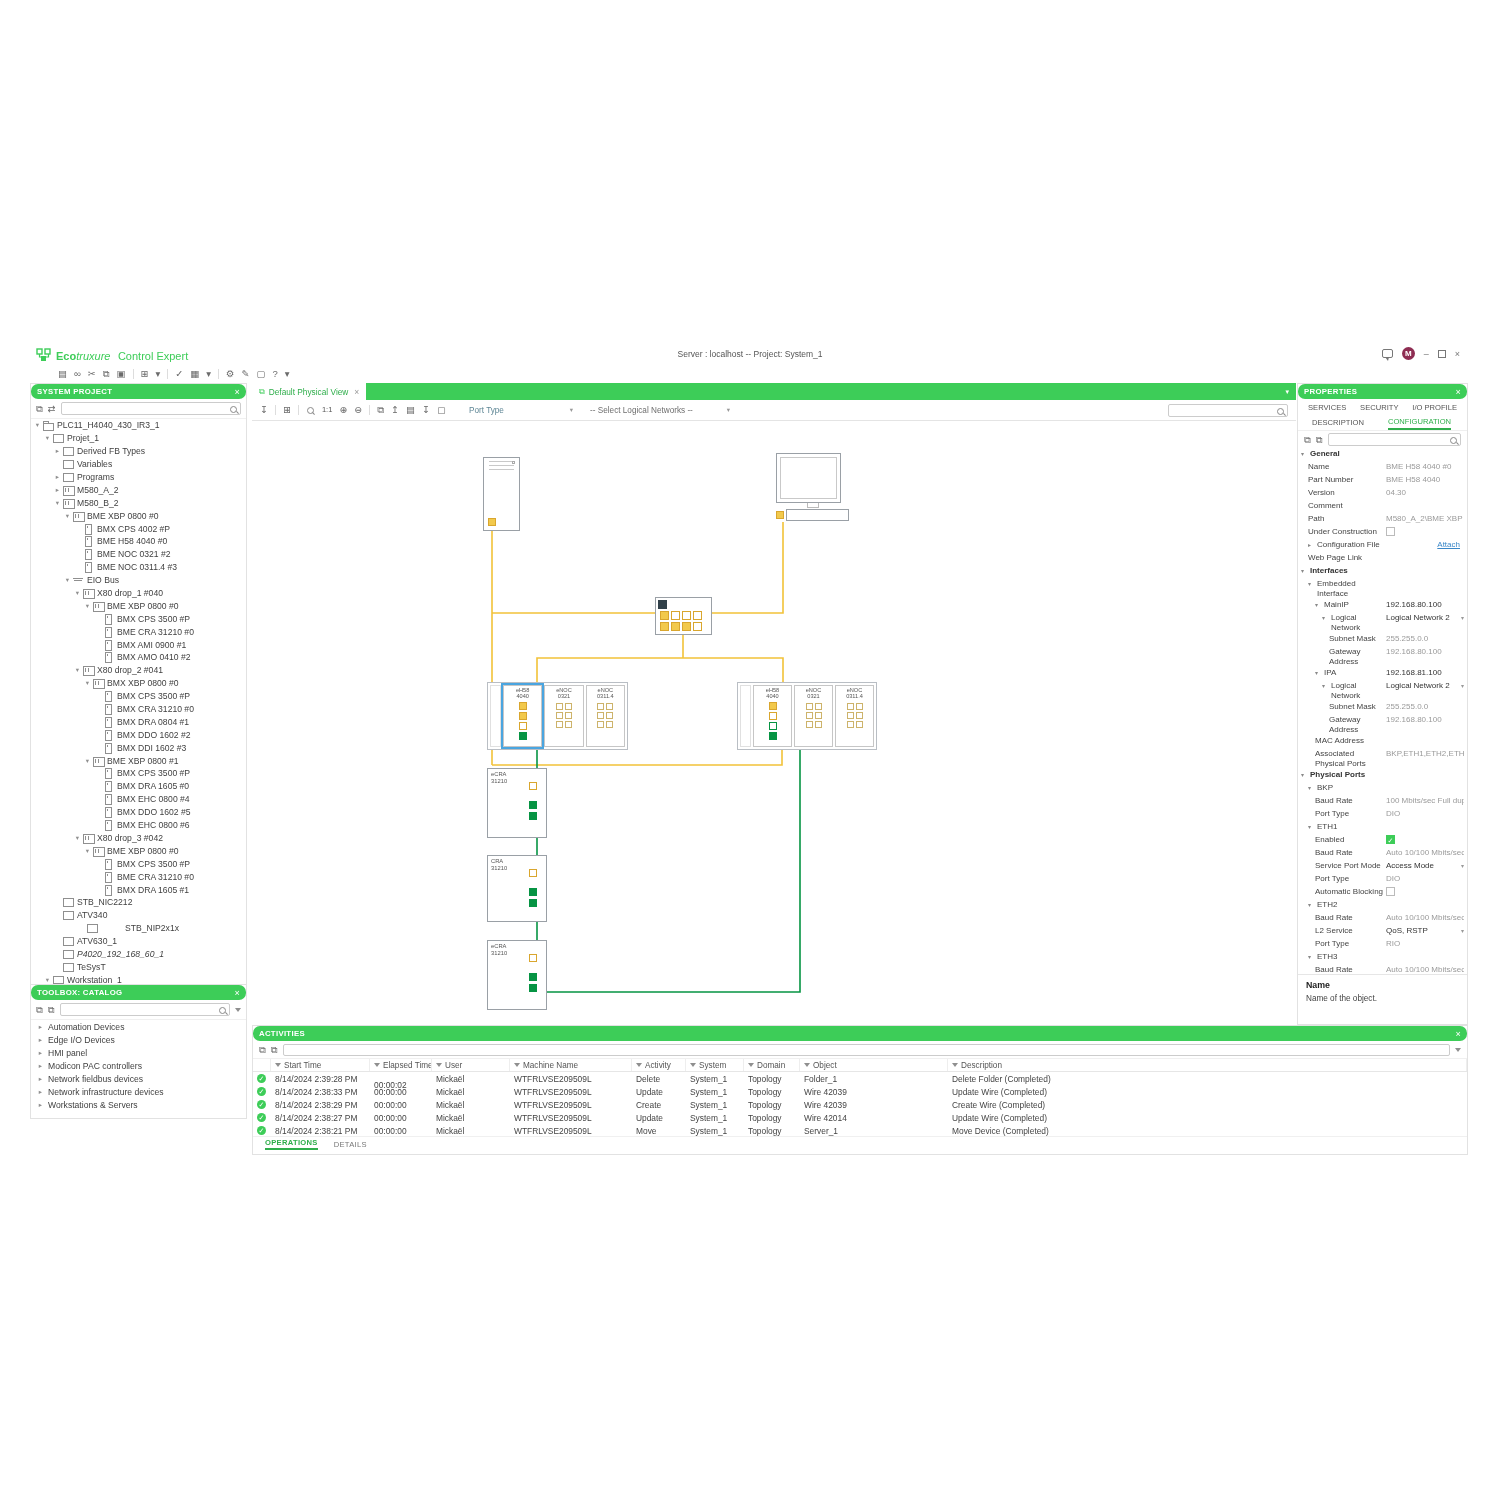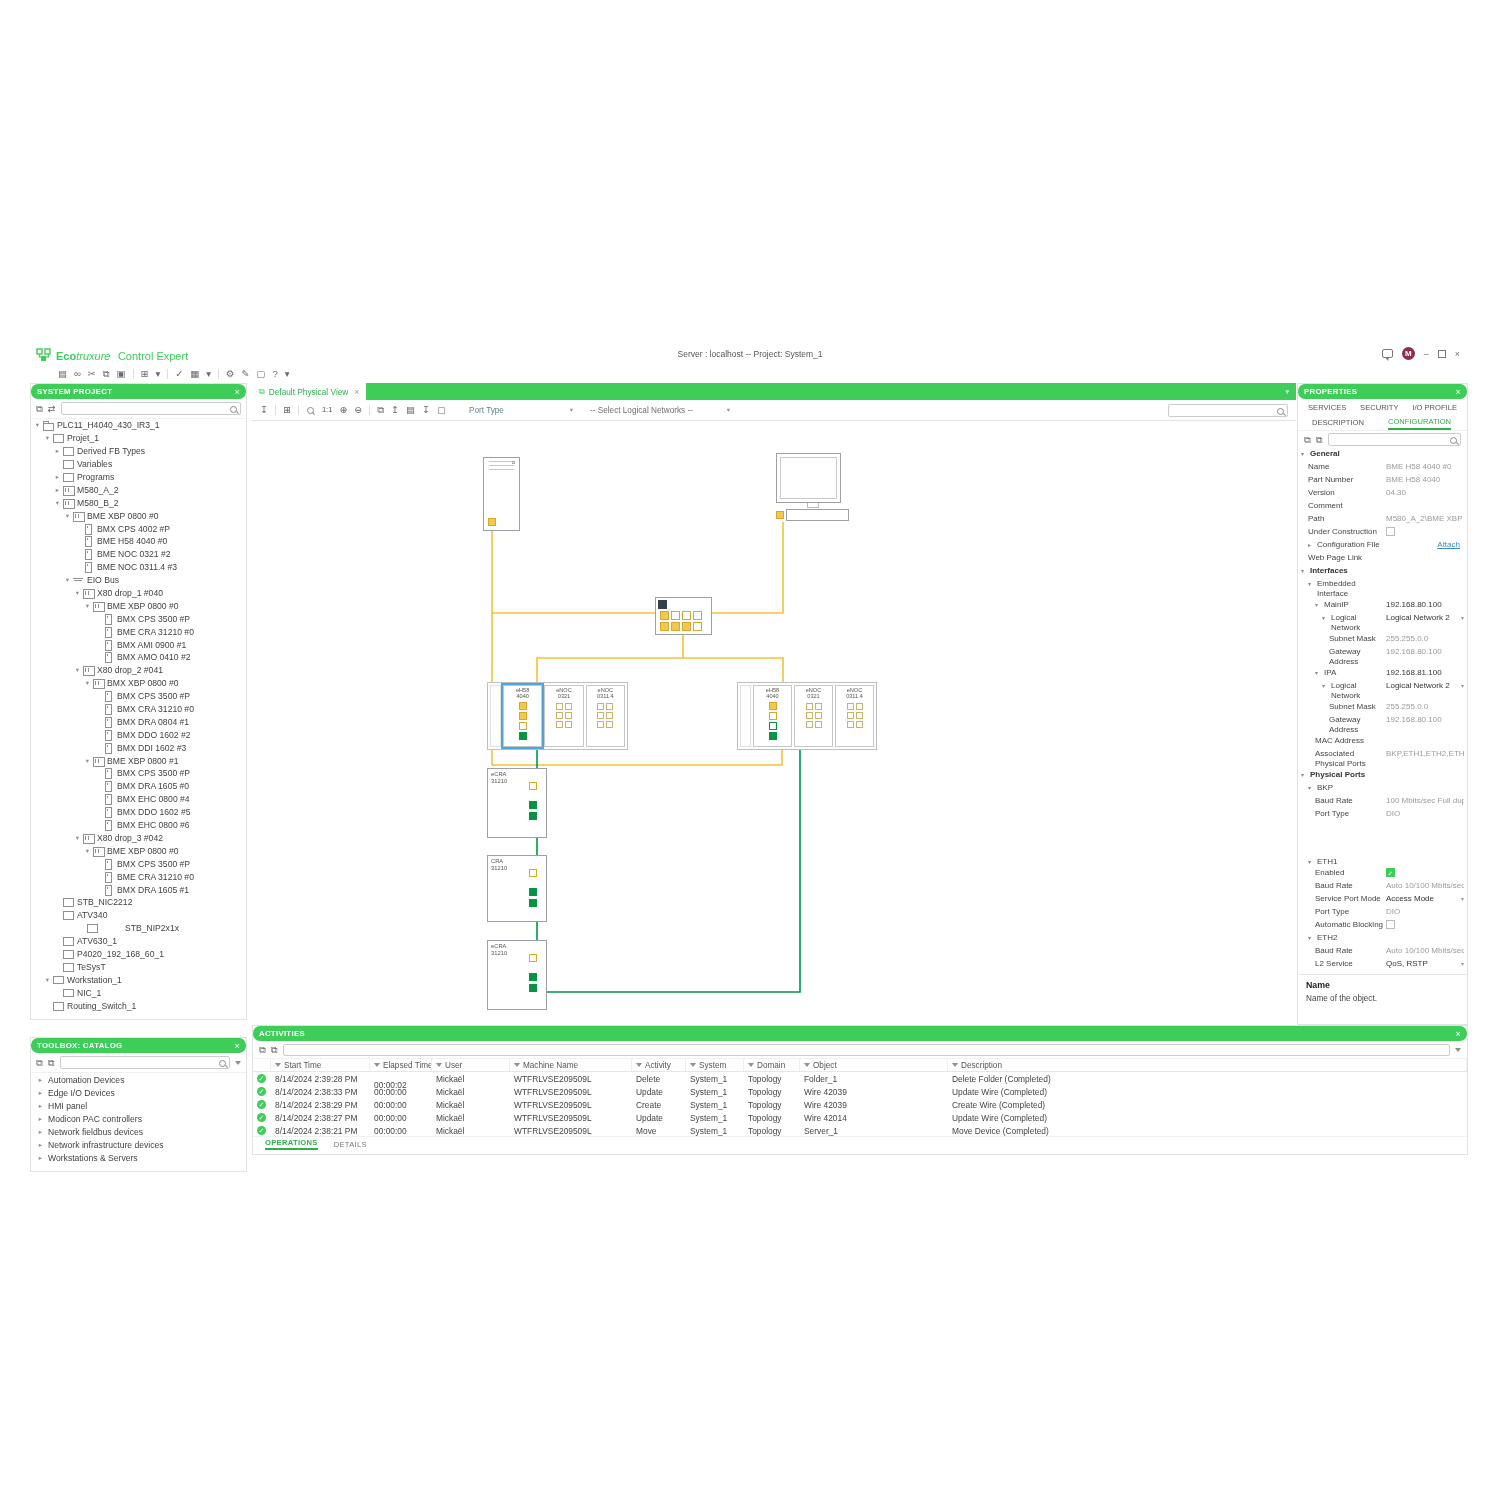--- a/index.html
+++ b/index.html
@@ -52,21 +52,21 @@
   .ico-rack::before{content:"";position:absolute;left:0;top:1px;width:10px;height:8px;border:1px solid #8f8f8f;}
   .ico-rack::after{content:"";position:absolute;left:2px;top:3px;width:1px;height:4px;background:#8f8f8f;box-shadow:3px 0 0 #8f8f8f;}
   .ico-mod::before{content:"";position:absolute;left:2px;top:0;width:5px;height:9px;border:1px solid #8f8f8f;}
   .ico-mod::after{content:"";position:absolute;left:4px;top:2px;width:1px;height:2px;background:#8f8f8f;}
   .ico-pc::before{content:"";position:absolute;left:0;top:1px;width:9px;height:6px;border:1px solid #8f8f8f;}
   .ico-pc::after{content:"";position:absolute;left:2px;top:8px;width:5px;height:1px;background:#8f8f8f;}
   .ico-bus::before{content:"";position:absolute;left:0;top:3px;width:10px;height:1px;background:#8f8f8f;}
   .ico-bus::after{content:"";position:absolute;left:1px;top:5px;width:8px;height:1px;background:#8f8f8f;}
 
   
-  .toolbox-panel{left:0;top:692px;width:217px;height:135px;}
+  .toolbox-panel{left:0;top:639px;width:217px;height:135px;}
   .tbrow{height:13px;display:flex;align-items:center;font-size:8.6px;color:#3f3f3f;padding-left:6px;gap:4px;white-space:nowrap;}
   .tbrow .texp{width:7px;}
 
   
   .tabbar{position:absolute;left:222px;top:38px;width:1044px;height:17px;background:#3dcd58;display:flex;align-items:stretch;}
   .tab{background:#fff;display:flex;align-items:center;gap:4px;padding:0 7px;font-size:8.3px;color:#2fae4b;}
   .tab-ico{color:#3dcd58;font-size:8px;}
   .tab .tx{color:#999;font-size:8.5px;margin-left:2px;}
   .tabbar-caret{margin-left:auto;color:#fff;font-size:7px;align-self:center;padding-right:7px;}
   .canvas-toolbar{position:absolute;left:222px;top:55px;width:1044px;height:21px;border-bottom:1px solid #e4e4e4;display:flex;align-items:center;gap:7px;padding:0 8px;}
@@ -407,21 +407,21 @@
           <div class="trow" style="padding-left: 22px; gap: 24px;">
             <span class="texp"></span>
             <span class="tico ico-box"></span>
             <span class="tlabel">STB_NIP2x1x</span>
           </div>
           <div class="trow" style="padding-left: 22px;">
             <span class="texp"></span>
             <span class="tico ico-box"></span>
             <span class="tlabel">ATV630_1</span>
           </div>
-          <div class="trow" style="padding-left: 22px;">
+          <div class="trow" style="padding-left: 22px; font-style: italic;">
             <span class="texp"></span>
             <span class="tico ico-box"></span>
             <span class="tlabel">P4020_192_168_60_1</span>
           </div>
           <div class="trow" style="padding-left: 22px;">
             <span class="texp"></span>
             <span class="tico ico-box"></span>
             <span class="tlabel">TeSysT</span>
           </div>
           <div class="trow" style="padding-left: 12px;">
@@ -850,21 +850,21 @@
               </span>
               <span class="pv">100 Mbits/sec Full duplex</span>
             </div>
             <div class="prow">
               <span class="pl" style="padding-left: 17px;">
                 <span class="plt">Port Type</span>
               </span>
               <span class="pv">DIO</span>
             </div>
             <div class="prow">
-              <span class="pl" style="padding-left: 10px; margin-top: 35px;">
+              <span class="pl" style="padding-left: 10px;">
                 <span class="pchev">▾</span>
                 <span class="plt">ETH1</span>
               </span>
               <span class="pv"></span>
             </div>
             <div class="prow">
               <span class="pl" style="padding-left: 17px;">
                 <span class="plt">Enabled</span>
               </span>
               <span class="pv">

